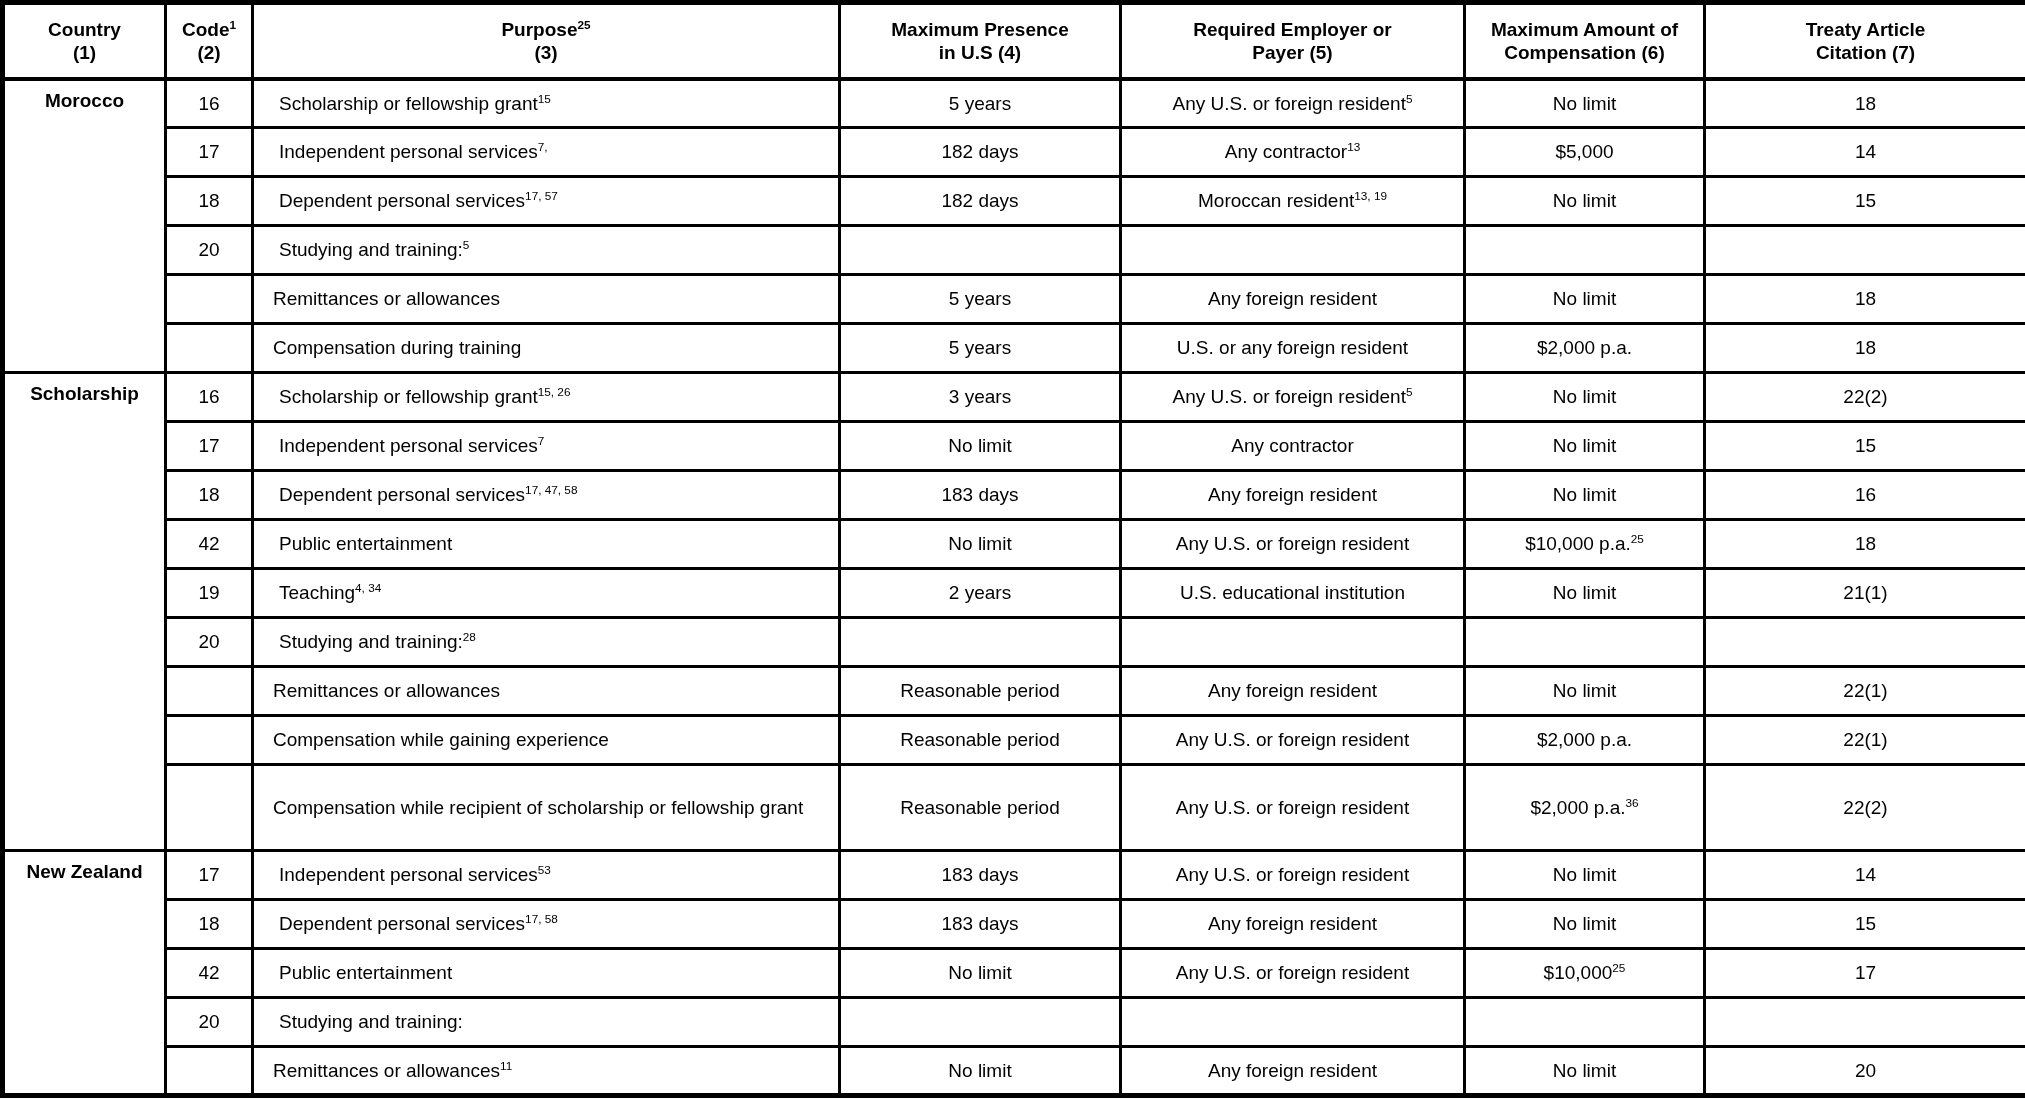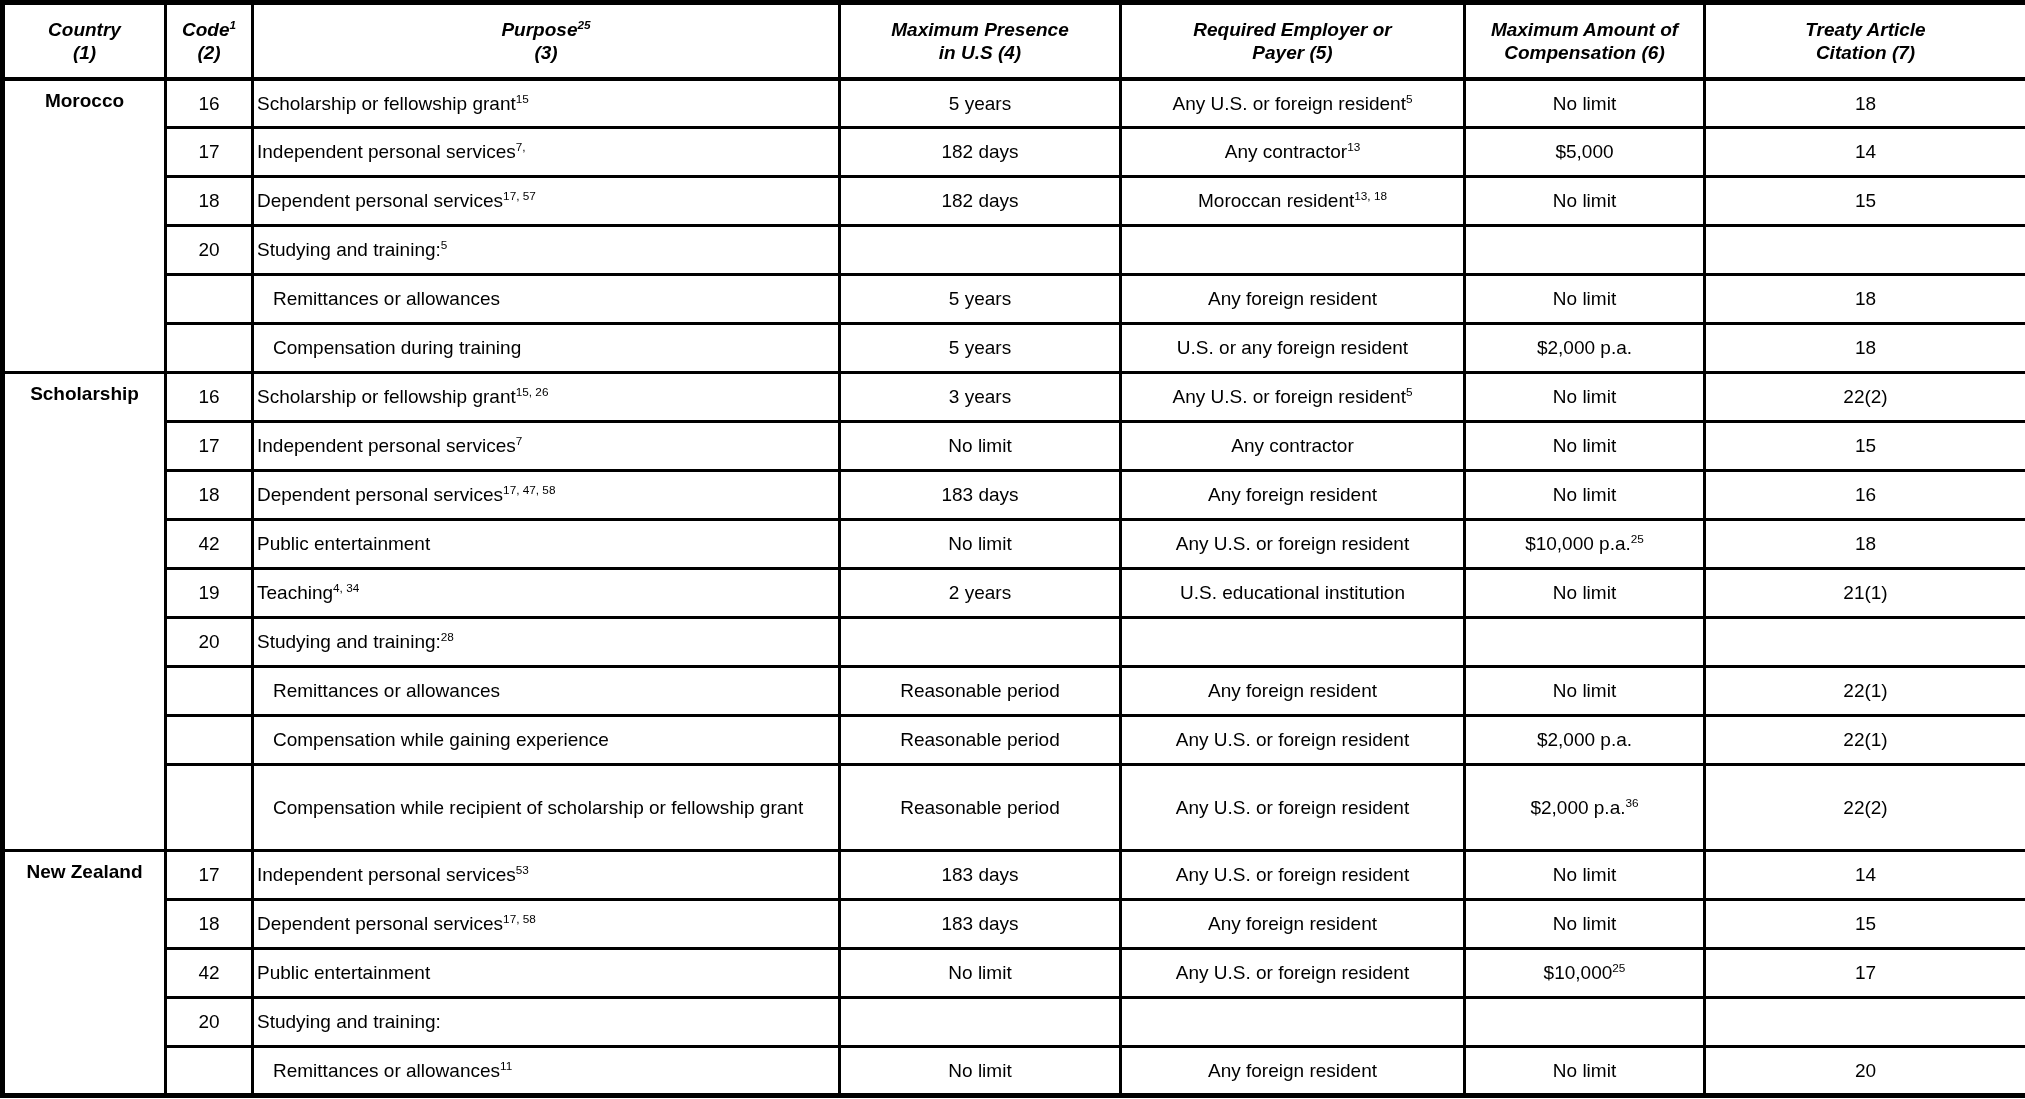--- a/index.html
+++ b/index.html
@@ -29,37 +29,36 @@
     box-sizing: border-box;
   }
   thead th {
     height: 76px;
     font-weight: bold;
     text-align: center;
     vertical-align: middle;
     white-space: pre-line;
     border-bottom: 4px solid #000;
     padding: 2px 4px;
-    font-style: italic;
   }
   tbody tr { height: 49px; }
   tbody tr.tall { height: 86px; }
   td {
     text-align: center;
     vertical-align: middle;
   }
   td.country {
     text-align: center;
     vertical-align: top;
     padding-top: 8px;
     font-weight: bold;
   }
   td.purpose {
     text-align: left;
-    padding-left: 3px;
+    padding-left: 25px;
     padding-right: 6px;
   }
   td.purpose.indent { padding-left: 19px; }
   sup {
     font-size: 0.62em;
     line-height: 0;
     vertical-align: super;
   }
 </style>
 </head>
@@ -108,21 +107,21 @@
         <td class="purpose">Independent personal services<sup>7,</sup></td>
         <td class="presence">182 days</td>
         <td class="payer">Any contractor<sup>13</sup></td>
         <td class="comp">$5,000</td>
         <td class="cite">14</td>
       </tr>
       <tr>
         <td class="code">18</td>
         <td class="purpose">Dependent personal services<sup>17, 57</sup></td>
         <td class="presence">182 days</td>
-        <td class="payer">Moroccan resident<sup>13, 18</sup></td>
+        <td class="payer">Moroccan resident<sup>13, 19</sup></td>
         <td class="comp">No limit</td>
         <td class="cite">15</td>
       </tr>
       <tr>
         <td class="code">20</td>
         <td class="purpose">Studying and training:<sup>5</sup></td>
         <td class="presence"></td>
         <td class="payer"></td>
         <td class="comp"></td>
         <td class="cite"></td>

